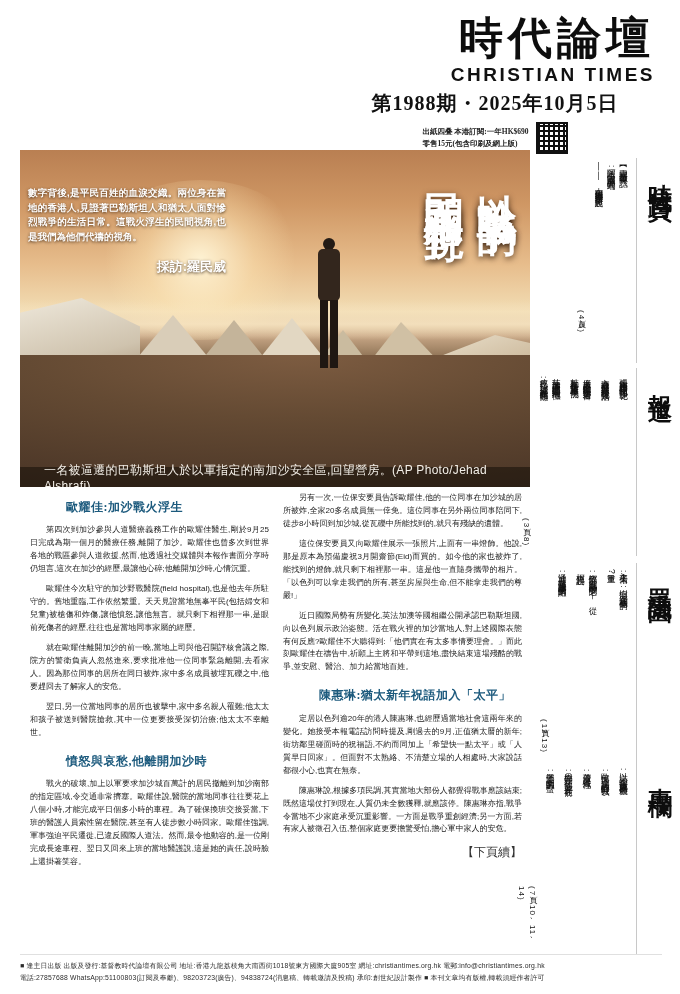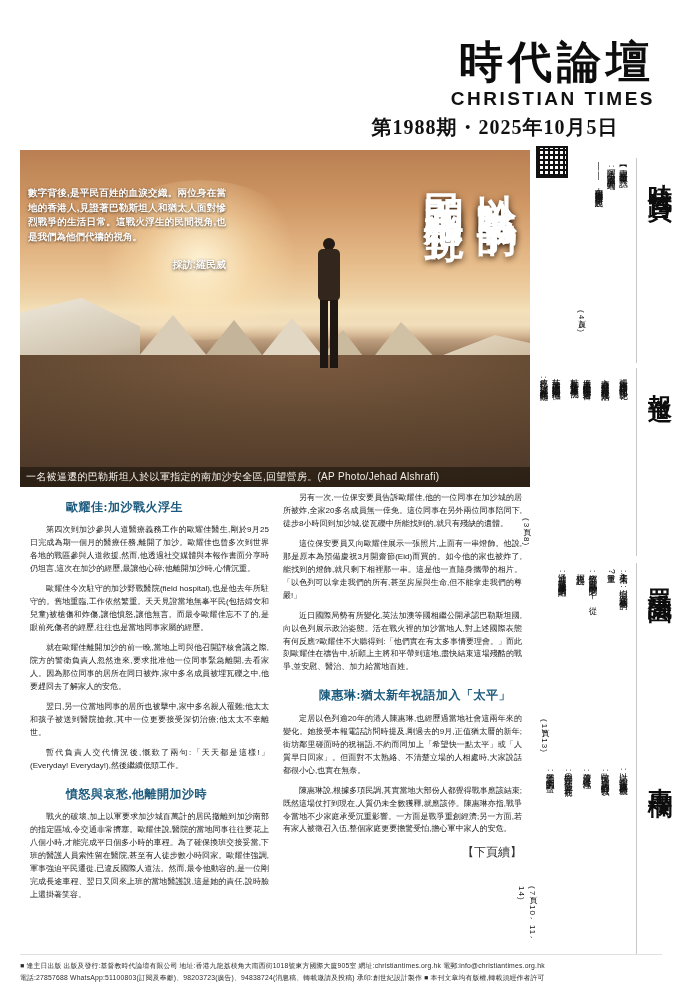--- a/index.html
+++ b/index.html
@@ -1,21 +1,21 @@
 <!DOCTYPE html>
 <html><head>
 <meta charset="utf-8">
 <style>
   * { margin:0; padding:0; box-sizing:border-box; }
   html,body { background:#e8e8e8; }
   body { font-family:"Liberation Serif", serif; }
   .page { position:relative; width:680px; height:994px; background:#ffffff; margin:0 auto; overflow:hidden; }
 
   
-  .masthead { position:absolute; top:16px; right:25px; width:320px; text-align:right;margin-top:24px; }
+  .masthead { position:absolute; top:16px; right:25px; width:320px; text-align:right; }
   .mh-title { font-size:44px; font-weight:900; letter-spacing:5px; color:#0d0d0d; line-height:1.05;
               font-family:"Liberation Serif", serif; }
   .mh-sub { font-size:19px; font-weight:bold; letter-spacing:2.5px; color:#111;
             font-family:"Liberation Sans", sans-serif; margin-top:2px; }
   .mh-issue { font-size:20px; font-weight:bold; color:#111; margin-top:4px; letter-spacing:1px;text-align:center; }
   .mh-info { margin-top:5px; display:flex; justify-content:center; align-items:center; gap:7px; }
   .mh-info-lines { text-align:left; font-size:7.5px; line-height:1.6; color:#222; font-weight:bold; }
   .qr { width:32px; height:32px; border:2px solid #111; background:#fff;
         background-image:repeating-linear-gradient(0deg,#111 0 2px,transparent 2px 5px),
                          repeating-linear-gradient(90deg,#111 0 2px,transparent 2px 5px); }
@@ -42,27 +42,27 @@
            background:radial-gradient(120% 100% at 55% 0%, #7d5c41 0%, #644a33 45%, #4b3627 100%); }
   .person { position:absolute; left:292px; top:88px; width:34px; height:142px; }
   .p-head { position:absolute; left:11px; top:0; width:12px; height:12px; border-radius:50%; background:#241b15; }
   .p-body { position:absolute; left:6px; top:11px; width:22px; height:52px; border-radius:5px; background:#33261d; }
   .p-legs { position:absolute; left:8px; top:62px; width:18px; height:68px;
             background:linear-gradient(90deg,#1f1712 0 42%, rgba(0,0,0,0) 42% 58%, #1f1712 58% 100%); }
   .lede { position:absolute; left:8px; top:36px; width:198px; color:#ffffff; font-weight:bold;
           font-size:9.5px; line-height:1.55; text-align:justify; text-shadow:0 1px 3px rgba(40,20,5,0.8);
           font-family:"Liberation Sans", sans-serif; }
   .lede p + p { margin-top:0; }
-  .byline { margin-top:12px; text-align:right; font-size:10px; }
+  .byline { margin-top:12px; text-align:right; font-size:13px; }
   .headline { position:absolute; right:8px; top:12px; writing-mode:vertical-rl; color:#ffffff;
               font-size:40px; font-weight:900; letter-spacing:6px; line-height:1.32;
               text-shadow:0 2px 6px rgba(40,20,5,0.75); font-family:"Liberation Serif", serif; }
   .caption-bar { position:absolute; left:0; bottom:0; width:100%; height:20px;
                  background:rgba(20,14,8,0.55); display:flex; align-items:center; }
-  .caption-bar span { color:#f3efe8; font-size:10px; padding-left:6px; letter-spacing:0.3px;
+  .caption-bar span { color:#f3efe8; font-size:12px; padding-left:24px; letter-spacing:0.3px;
                       font-family:"Liberation Sans", sans-serif; }
 
   
   .articles { position:absolute; left:30px; top:492px; width:492px; height:448px; display:flex; gap:14px;
               font-family:"Liberation Sans", sans-serif; }
   .article-col { width:239px; font-size:8px; line-height:1.62; color:#1c1c1c; text-align:justify; }
   .article-col p { text-indent:2em; margin-bottom:7px; }
   .sec-heading { font-size:12px; font-weight:bold; color:#1c5a7d; margin:6px 0 7px 0; letter-spacing:0.5px;
                  font-family:"Liberation Serif", serif;padding-left:36px; }
   .sec-heading.mid { margin-top:12px; }
@@ -139,24 +139,23 @@
 
     <div class="caption-bar">
       <span>一名被逼遷的巴勒斯坦人於以軍指定的南加沙安全區,回望營房。(AP Photo/Jehad Alshrafi)</span>
     </div>
   </div>
 
   <div class="articles">
     <div class="article-col">
       <div class="sec-heading">歐耀佳:加沙戰火浮生</div>
       <p>第四次到加沙參與人道醫療義務工作的歐耀佳醫生,剛於9月25日完成為期一個月的醫療任務,離開了加沙。歐耀佳也曾多次到世界各地的戰區參與人道救援,然而,他透過社交媒體與本報作書面分享時仍坦言,這次在加沙的經歷,最讓他心碎;他離開加沙時,心情沉重。</p>
-      <p>歐耀佳今次駐守的加沙野戰醫院(field hospital),也是他去年所駐守的。舊地重臨,工作依然繁重。天天見證當地無辜平民(包括婦女和兒童)被槍傷和炸傷,讓他憤怒,讓他無言。而最令歐耀佳忘不了的,是眼前死傷者的經歷,往往也是當地同事家屬的經歷。</p>
+      <p>歐耀佳今次駐守的加沙野戰醫院(field hospital),也是他去年所駐守的。舊地重臨,工作依然繁重。天天見證當地無辜平民(包括婦女和兒童)被槍傷和炸傷,讓他憤怒,讓他無言。就只剩下相裡那一串,是眼前死傷者的經歷,往往也是當地同事家屬的經歷。</p>
       <p>就在歐耀佳離開加沙的前一晚,當地上司與他召開評核會議之際,院方的警衛負責人忽然進來,要求批准他一位同事緊急離開,去看家人。因為那位同事的居所在同日被炸,家中多名成員被埋瓦礫之中,他要趕回去了解家人的安危。</p>
       <p>翌日,另一位當地同事的居所也被擊中,家中多名親人罹難;他太太和孩子被送到醫院搶救,其中一位更要接受深切治療;他太太不幸離世。</p>
-      <p>暫代負責人交代情況後,慨歎了兩句:「天天都是這樣!」(Everyday! Everyday!),然後繼續低頭工作。</p>
       <div class="sec-heading mid">憤怒與哀愁,他離開加沙時</div>
       <p>戰火的破壞,加上以軍要求加沙城百萬計的居民撤離到加沙南部的指定區域,令交通非常擠塞。歐耀佳說,醫院的當地同事往往要花上八個小時,才能完成平日個多小時的車程。為了確保換班交接妥當,下班的醫護人員索性留在醫院,甚至有人徒步數小時回家。歐耀佳強調,軍事強迫平民遷徙,已違反國際人道法。然而,最令他動容的,是一位剛完成長途車程、翌日又回來上班的當地醫護說,這是她的責任,說時臉上還掛著笑容。</p>
     </div>
     <div class="article-col">
       <p>另有一次,一位保安要員告訴歐耀佳,他的一位同事在加沙城的居所被炸,全家20多名成員無一倖免。這位同事在另外兩位同事陪同下,徒步8小時回到加沙城,從瓦礫中所能找到的,就只有殘缺的遺體。</p>
       <p>這位保安要員又向歐耀佳展示一張照片,上面有一串燈飾。他說,那是原本為預備慶祝3月開齋節(Eid)而買的。如今他的家也被炸了,能找到的燈飾,就只剩下相裡那一串。這是他一直隨身攜帶的相片。「以色列可以拿走我們的所有,甚至房屋與生命,但不能拿走我們的尊嚴!」</p>
       <p>近日國際局勢有所變化,英法加澳等國相繼公開承認巴勒斯坦國,向以色列展示政治姿態。活在戰火裡的加沙當地人,對上述國際表態有何反應?歐耀佳不大聽得到:「他們實在有太多事情要理會。」而此刻歐耀佳在禱告中,祈願上主將和平帶到這地,盡快結束這場殘酷的戰爭,並安慰、醫治、加力給當地百姓。</p>
       <div class="sec-heading mid">陳惠琳:猶太新年祝語加入「太平」</div>
       <p>定居以色列逾20年的港人陳惠琳,也經歷過當地社會這兩年來的變化。她接受本報電話訪問時提及,剛過去的9月,正值猶太曆的新年;街坊鄰里碰面時的祝福語,不約而同加上「希望快一點太平」或「人質早日回家」。但面對不太熟絡、不清楚立場的人相處時,大家說話都很小心,也實在無奈。</p>
       <p>陳惠琳說,根據多項民調,其實當地大部份人都覺得戰事應該結束;既然這場仗打到現在,人質仍未全數獲釋,就應該停。陳惠琳亦指,戰爭令當地不少家庭承受沉重影響。一方面是戰爭重創經濟;另一方面,若有家人被徵召入伍,整個家庭更要擔驚受怕,擔心軍中家人的安危。</p>

